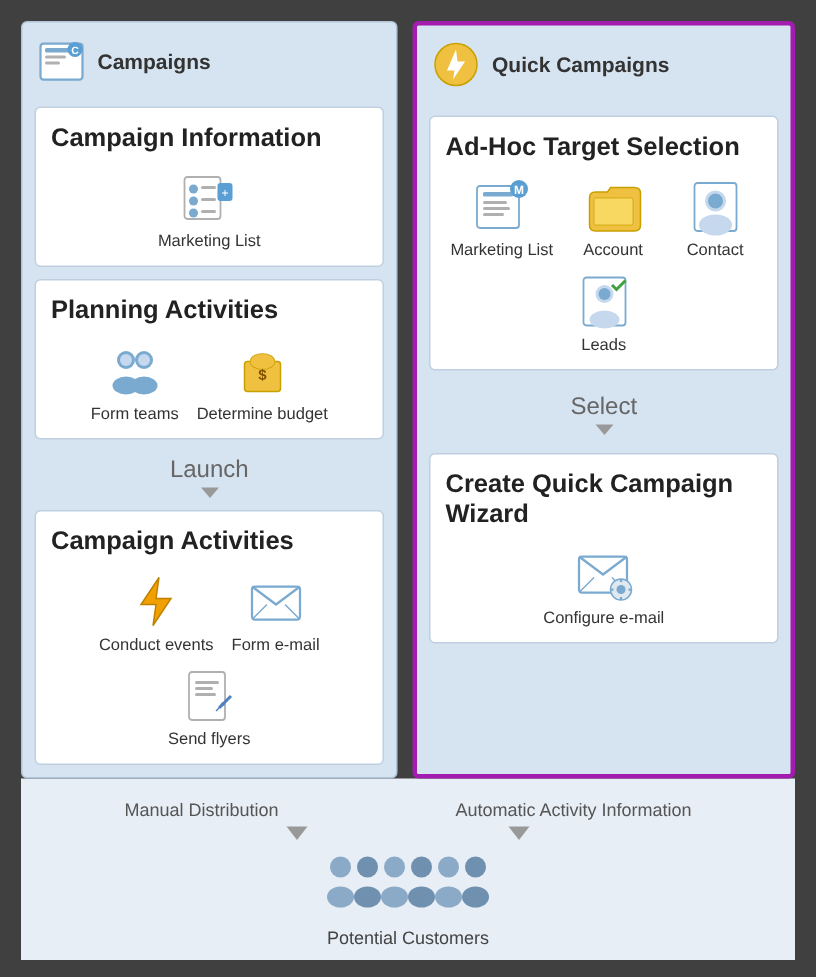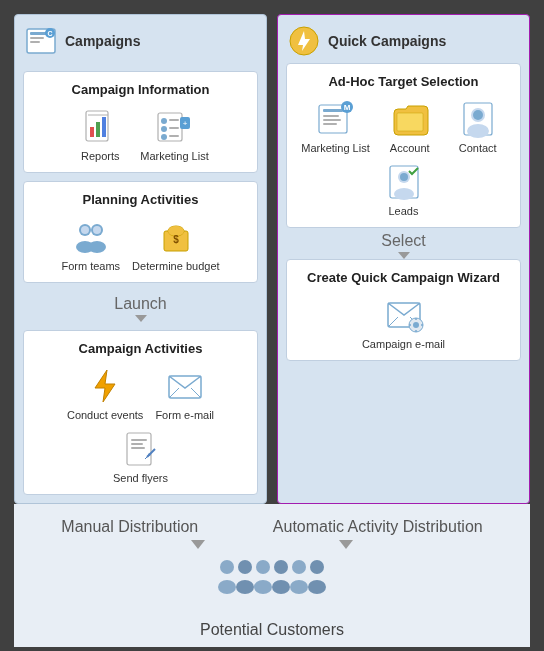--- a/index.html
+++ b/index.html
@@ -37,38 +37,38 @@
       align-items: center;
       gap: 6px;
       font-size: 14px;
       font-weight: 600;
       padding-bottom: 4px;
     }
     
     .right-col {
       flex: 1;
       background: #d6e3f0;
-      border: 1px solid #a21caf;
+      border: 3px solid #a21caf;
       border-radius: 4px;
       padding: 8px;
       display: flex;
       flex-direction: column;
-      gap: 0;
+      gap: 12px;
     }
     
     .sub-box {
       background: #fff;
       border: 1px solid #c0cfe0;
       border-radius: 4px;
       padding: 10px;
     }
     .sub-box-title {
       font-weight: 700;
-      font-size: 13px;
-      text-align: center;
+      font-size: 17px;
+      text-align: left;
       margin-bottom: 10px;
       color: #222;
     }
     .icon-grid {
       display: flex;
       flex-wrap: wrap;
       justify-content: center;
       gap: 8px 12px;
     }
     .icon-item {
@@ -107,21 +107,21 @@
       padding: 8px 10px;
       display: flex;
       flex-direction: column;
       align-items: center;
       gap: 4px;
     }
     .bottom-labels {
       display: flex;
       width: 100%;
       justify-content: space-around;
-      font-size: 16px;
+      font-size: 12px;
       color: #555;
       margin-top: 6px;
     }
     .bottom-arrow-row {
       display: flex;
       width: 60%;
       justify-content: space-around;
     }
     .down-arrow {
       width: 0;
@@ -159,30 +159,20 @@
           <text x="27" y="13" text-anchor="middle" font-size="7" fill="#fff" font-weight="bold">C</text>
         </svg>
         <span>Campaigns</span>
       </div>
 
       <div class="sub-box">
         <div class="sub-box-title">Campaign Information</div>
         <div class="icon-grid">
 
 
-          <div class="icon-item">
-            <svg class="icon-svg" viewBox="0 0 40 40">
-              <rect x="6" y="4" width="22" height="30" rx="2" fill="#fff" stroke="#b0b0b0" stroke-width="1.2"></rect>
-              <rect x="10" y="20" width="4" height="10" fill="#e05050"></rect>
-              <rect x="16" y="15" width="4" height="15" fill="#50a050"></rect>
-              <rect x="22" y="10" width="4" height="20" fill="#5080e0"></rect>
-              <line x1="8" y1="8" x2="28" y2="8" stroke="#b0b0b0" stroke-width="1"></line>
-            </svg>
-            <span>Reports</span>
-          </div>
 
           <div class="icon-item">
             <svg class="icon-svg" viewBox="0 0 40 40">
               <rect x="4" y="6" width="24" height="28" rx="2" fill="#fff" stroke="#b0b0b0" stroke-width="1.2"></rect>
               <circle cx="10" cy="14" r="3" fill="#7aaad0"></circle>
               <rect x="15" y="12" width="10" height="2" rx="1" fill="#b0b0b0"></rect>
               <circle cx="10" cy="22" r="3" fill="#7aaad0"></circle>
               <rect x="15" y="20" width="10" height="2" rx="1" fill="#b0b0b0"></rect>
               <circle cx="10" cy="30" r="3" fill="#7aaad0"></circle>
               <rect x="15" y="28" width="10" height="2" rx="1" fill="#b0b0b0"></rect>
@@ -340,32 +330,32 @@
               <line x1="4" y1="32" x2="14" y2="22" stroke="#7aaad0" stroke-width="1"></line>
               <line x1="36" y1="32" x2="26" y2="22" stroke="#7aaad0" stroke-width="1"></line>
 
               <circle cx="32" cy="30" r="7" fill="#e0e8f0" stroke="#7aaad0" stroke-width="1"></circle>
               <circle cx="32" cy="30" r="3" fill="#7aaad0"></circle>
               <line x1="32" y1="23" x2="32" y2="25" stroke="#7aaad0" stroke-width="1.5"></line>
               <line x1="32" y1="35" x2="32" y2="37" stroke="#7aaad0" stroke-width="1.5"></line>
               <line x1="25" y1="30" x2="27" y2="30" stroke="#7aaad0" stroke-width="1.5"></line>
               <line x1="37" y1="30" x2="39" y2="30" stroke="#7aaad0" stroke-width="1.5"></line>
             </svg>
-            <span>Campaign e-mail</span>
+            <span>Configure e-mail</span>
           </div>
         </div>
       </div>
 
     </div>
   </div>
 
   <div class="bottom-section">
     <div class="bottom-labels">
       <span>Manual Distribution</span>
-      <span>Automatic Activity Distribution</span>
+      <span>Automatic Activity Information</span>
     </div>
     <div class="bottom-arrow-row">
       <div class="down-arrow"></div>
       <div class="down-arrow"></div>
     </div>
 
     <svg width="120" height="50" viewBox="0 0 120 50">
 
       <g transform="translate(5,0)">
         <circle cx="10" cy="14" r="7" fill="#8aaac8"></circle>
@@ -385,15 +375,15 @@
       </g>
       <g transform="translate(77,0)">
         <circle cx="10" cy="14" r="7" fill="#8aaac8"></circle>
         <ellipse cx="10" cy="34" rx="9" ry="7" fill="#8aaac8"></ellipse>
       </g>
       <g transform="translate(95,0)">
         <circle cx="10" cy="14" r="7" fill="#7090b0"></circle>
         <ellipse cx="10" cy="34" rx="9" ry="7" fill="#7090b0"></ellipse>
       </g>
     </svg>
-    <div style="font-size:16px;color:#444;margin-top:14px;">Potential Customers</div>
+    <div style="font-size:12px;color:#444;margin-top:0;">Potential Customers</div>
   </div>
 </div>
 
 </body></html>

